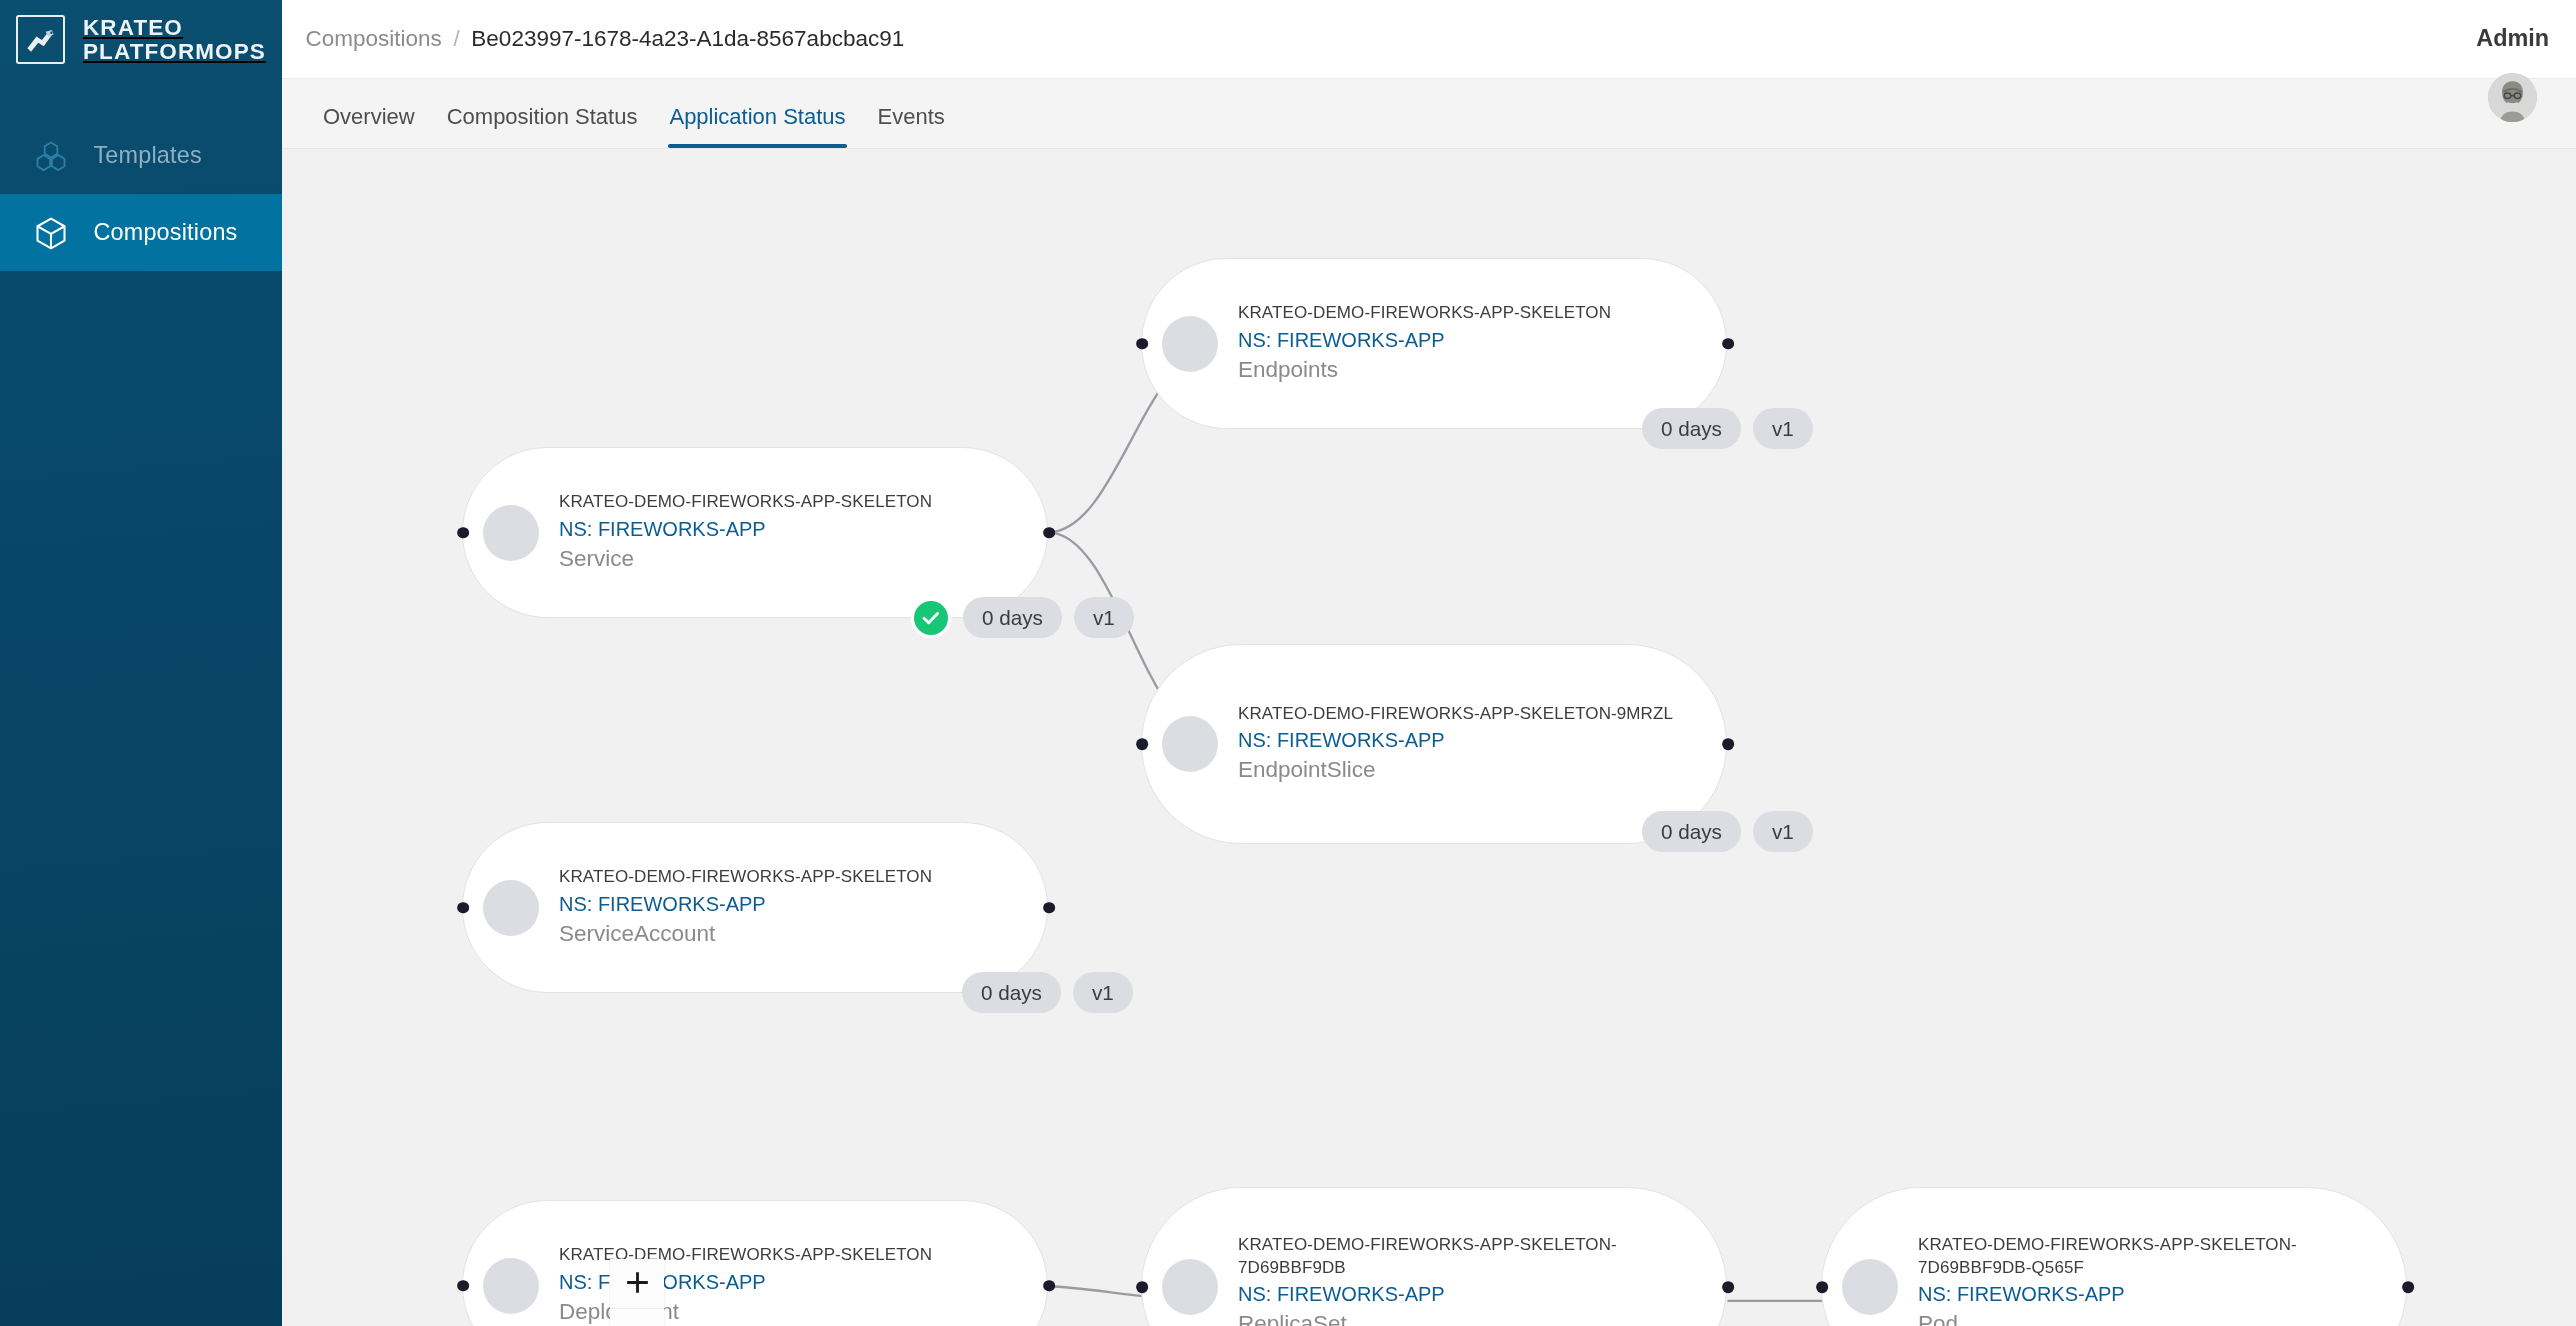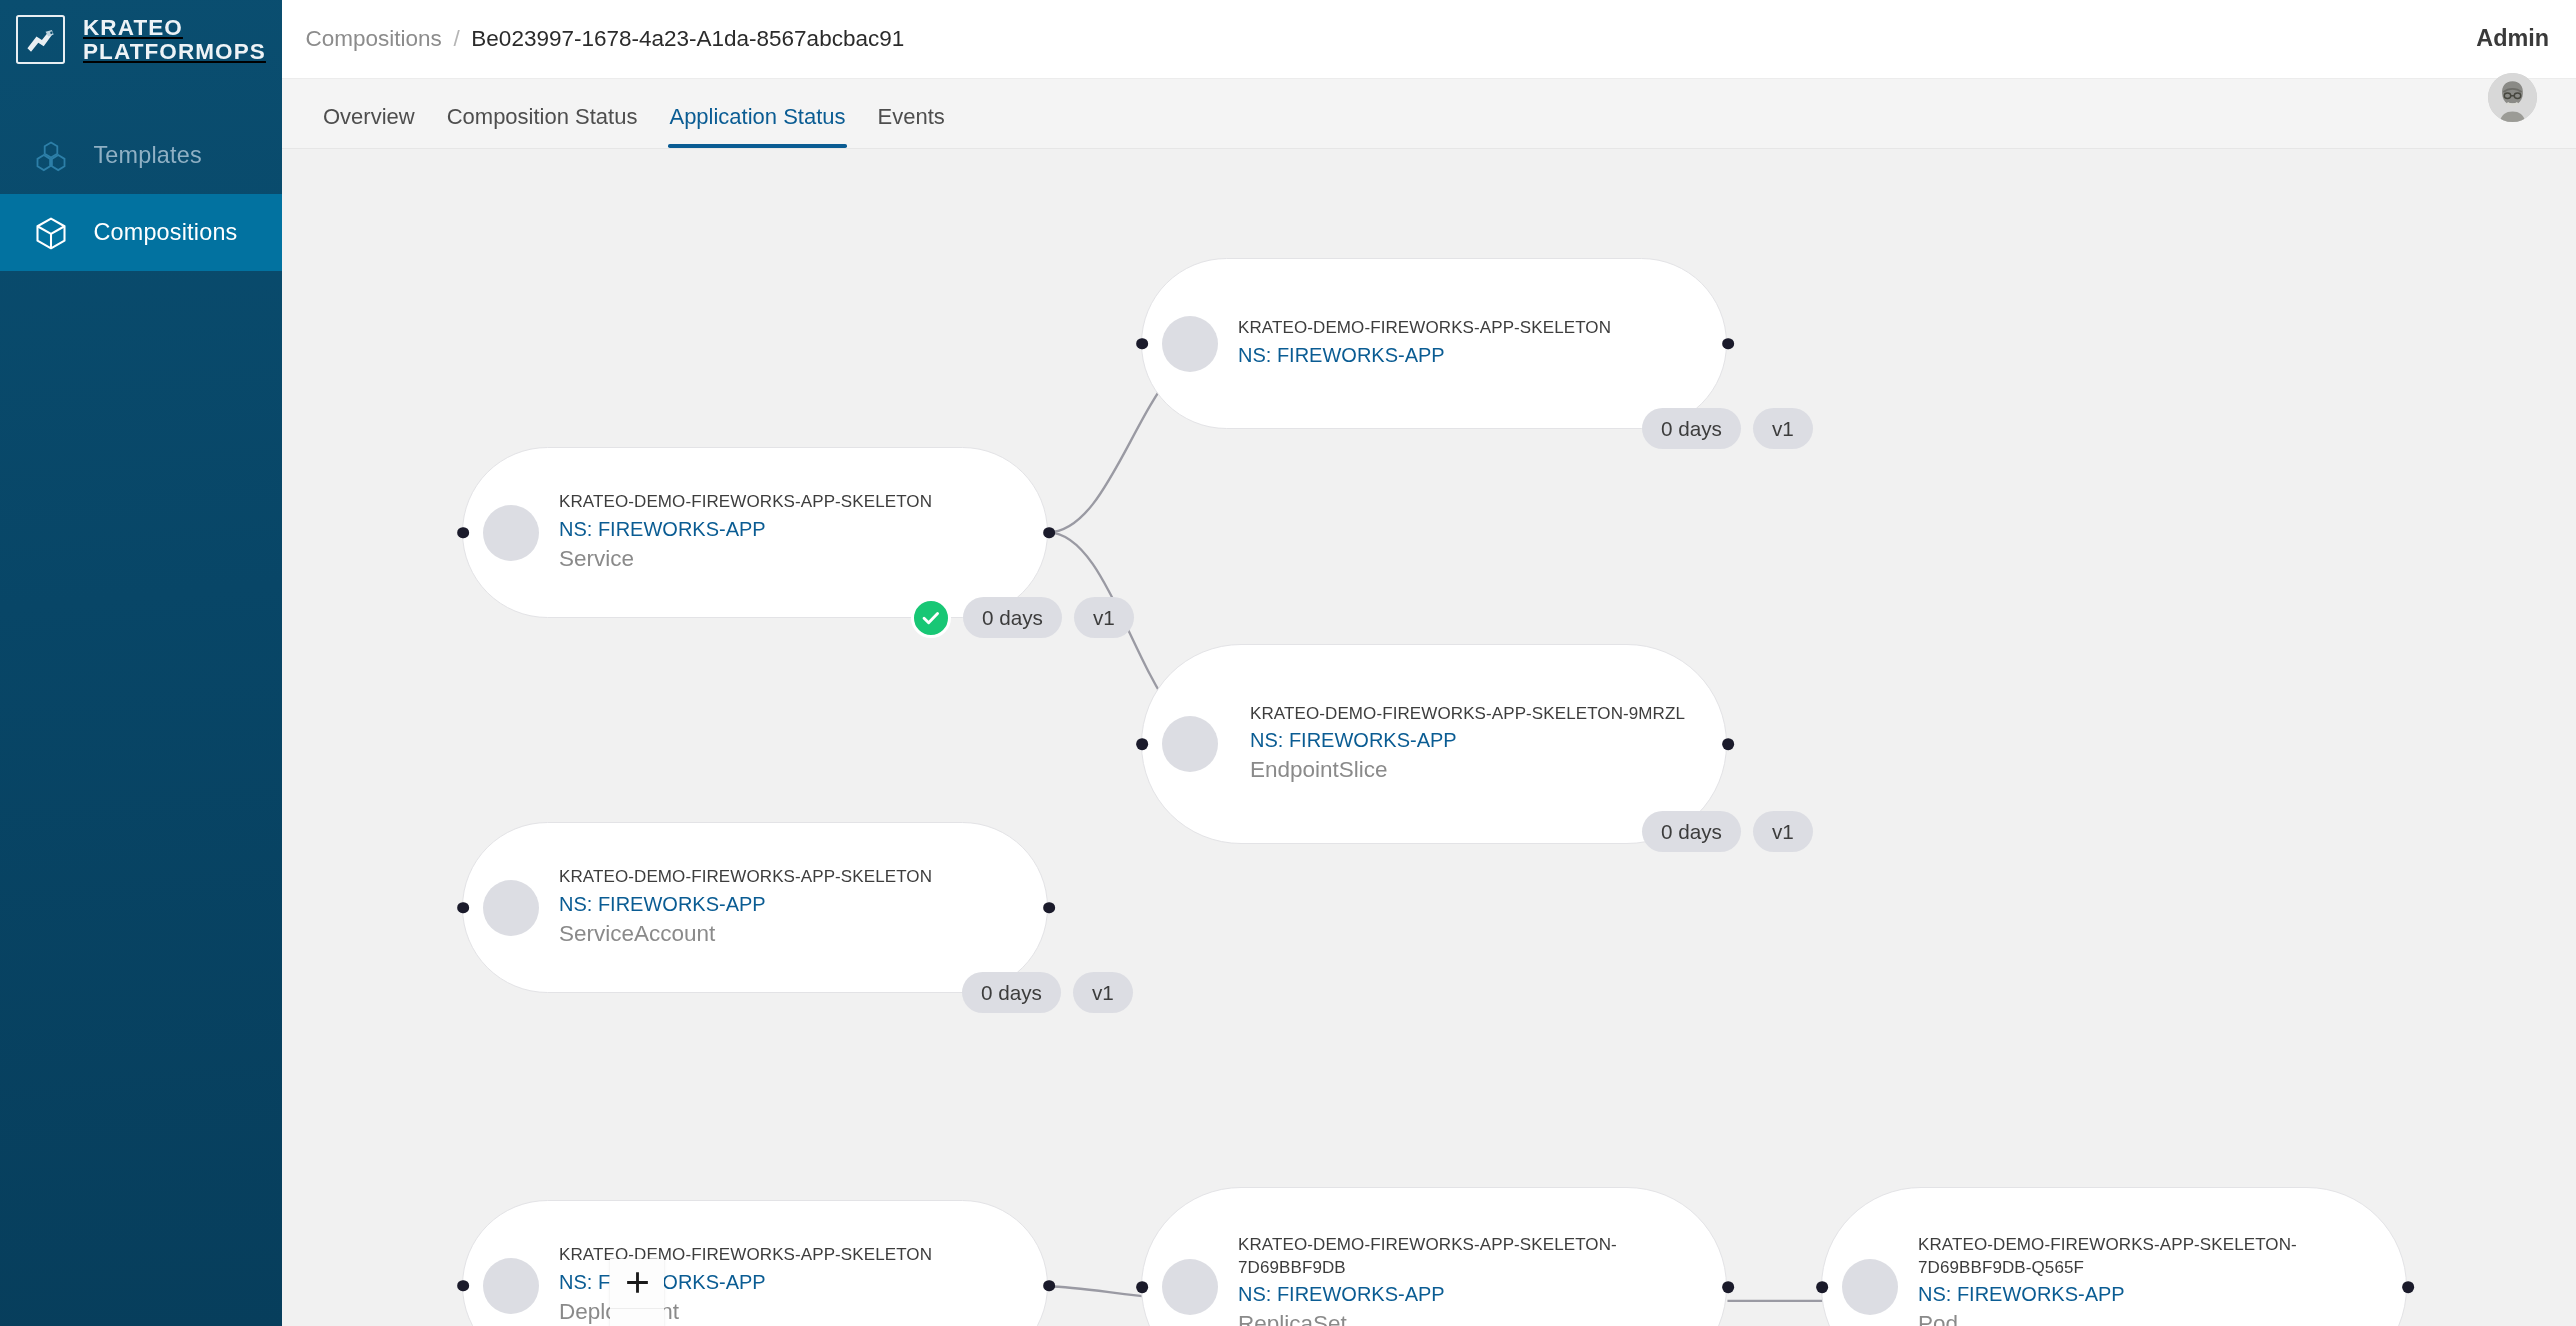--- a/index.html
+++ b/index.html
@@ -274,28 +274,29 @@
         <span class="badge-pill">v1</span>
       </div>
 
       <div class="gnode" style="left:859px; top:109px; width:586px; height:171px;">
         <span class="handle" style="left:0;"></span>
         <span class="handle" style="left:586px;"></span>
         <div class="gnode-avatar"></div>
         <div class="gnode-body">
           <div class="gnode-title">KRATEO-DEMO-FIREWORKS-APP-SKELETON</div>
           <div class="gnode-ns">NS: FIREWORKS-APP</div>
+          <div class="gnode-kind">Endpoints</div>
         </div>
       </div>
       <div class="badges" style="left:1360px; top:259px;">
         <span class="badge-pill">0 days</span>
         <span class="badge-pill">v1</span>
       </div>
 
-      <div class="gnode" style="left:859px; top:495px; width:586px; height:200px;gap:12px;">
+      <div class="gnode" style="left:859px; top:495px; width:586px; height:200px;">
         <span class="handle" style="left:0;"></span>
         <span class="handle" style="left:586px;"></span>
         <div class="gnode-avatar"></div>
         <div class="gnode-body">
           <div class="gnode-title">KRATEO-DEMO-FIREWORKS-APP-SKELETON-9MRZL</div>
           <div class="gnode-ns">NS: FIREWORKS-APP</div>
           <div class="gnode-kind">EndpointSlice</div>
         </div>
       </div>
       <div class="badges" style="left:1360px; top:662px;">

